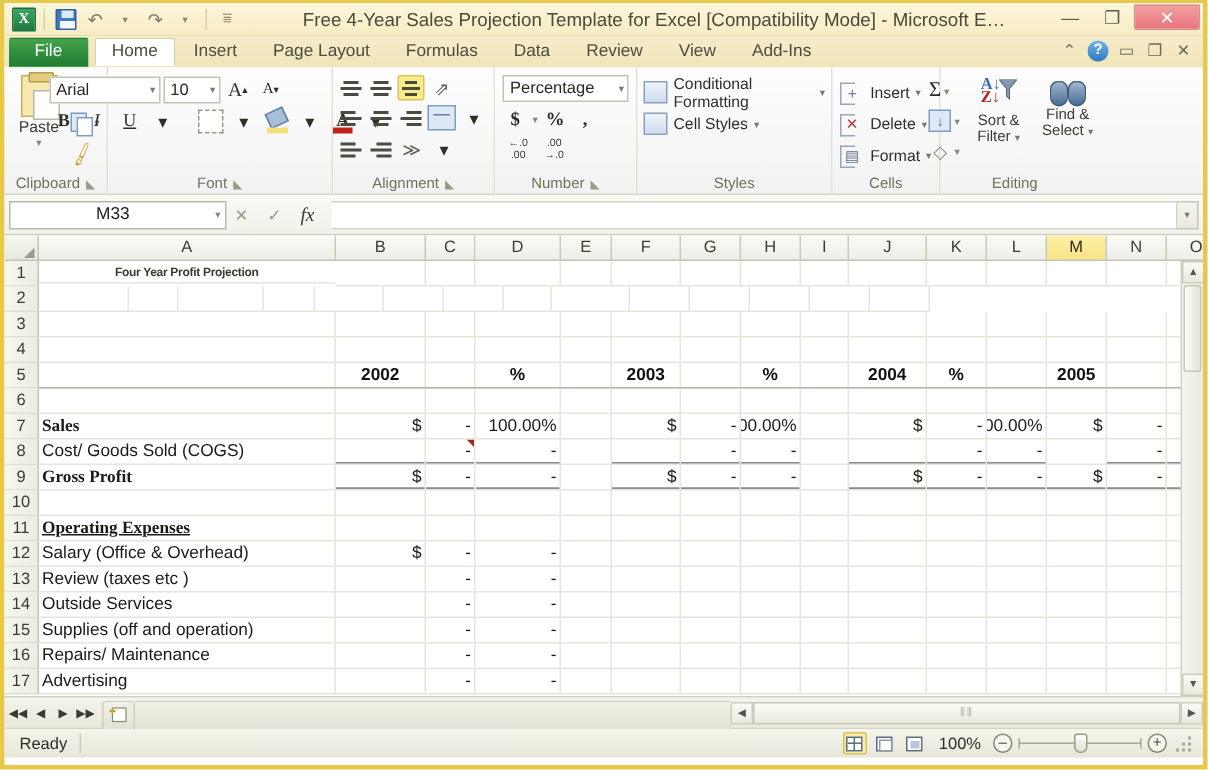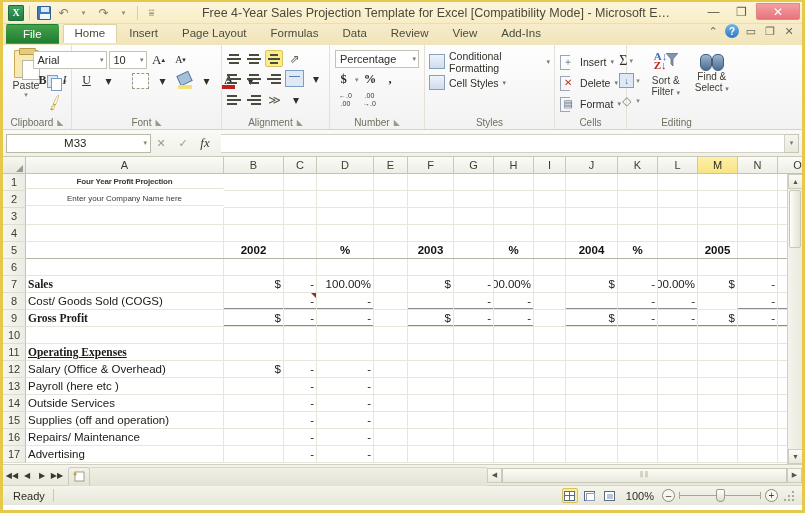--- a/index.html
+++ b/index.html
@@ -55,21 +55,21 @@
   }
   .wincontrols { position:absolute; right:2px; top:1px; display:flex; gap:1px; align-items:center; }
   .wb {
     width:27px;height:17px;display:flex;align-items:center;justify-content:center;
     font-size:12px;color:#5c5c4e;border:1px solid transparent;
   }
   .wb.close { width:44px; background:linear-gradient(#f3a0a3,#e8737a); color:#fff; border:1px solid #d9888c; border-radius:0 0 2px 2px; }
 
   
   .tabstrip {
-    height:21px; display:flex; align-items:flex-start;
+    height:21px; display:flex; align-items:center;
     background:linear-gradient(#f6eccb,#f1e4b9);
     padding-left:3px; position:relative;
   }
   .tab {
     padding:2px 11px 3px; font-size:11.5px; color:#4c4c3e; height:19px;
     display:flex;align-items:center; border:1px solid transparent;
   }
   .tab.file {
     background:linear-gradient(#46a24a,#1f7d33); color:#fff; font-weight:normal;
     border-radius:2px 2px 0 0; padding:2px 16px 3px; margin-right:4px; height:20px;
@@ -675,21 +675,20 @@
             <div class="gc r" style="width: 40px;"></div>
             <div class="gc r" style="width: 32px;"></div>
             <div class="gc r" style="width: 52px;"></div>
             <div class="gc r" style="width: 40px;"></div>
             <div class="gc r" style="width: 40px;"></div>
             <div class="gc r" style="width: 40px;"></div>
             <div class="gc r" style="width: 40px;"></div>
             <div class="gc r" style="width: 40px;"></div>
           </div>
           <div class="grow">
-            <div class="gc sub-cell nb" style="width: auto; min-width: 198px; overflow: visible;">Enter your Company Name here</div>
             <div class="gc r" style="width: 60px;"></div>
             <div class="gc r" style="width: 33px;"></div>
             <div class="gc r" style="width: 57px;"></div>
             <div class="gc r" style="width: 34px;"></div>
             <div class="gc r" style="width: 46px;"></div>
             <div class="gc r" style="width: 40px;"></div>
             <div class="gc r" style="width: 40px;"></div>
             <div class="gc r" style="width: 32px;"></div>
             <div class="gc r" style="width: 52px;"></div>
             <div class="gc r" style="width: 40px;"></div>
@@ -863,21 +862,21 @@
             <div class="gc r" style="width: 40px;"></div>
             <div class="gc r" style="width: 32px;"></div>
             <div class="gc r" style="width: 52px;"></div>
             <div class="gc r" style="width: 40px;"></div>
             <div class="gc r" style="width: 40px;"></div>
             <div class="gc r" style="width: 40px;"></div>
             <div class="gc r" style="width: 40px;"></div>
             <div class="gc r" style="width: 40px;"></div>
           </div>
           <div class="grow">
-            <div class="gc" style="width: 198px;">Payroll (here etc )</div>
+            <div class="gc" style="width: 198px;">Review (taxes etc )</div>
             <div class="gc r" style="width: 60px;"></div>
             <div class="gc r" style="width: 33px;">-</div>
             <div class="gc r" style="width: 57px;">-</div>
             <div class="gc r" style="width: 34px;"></div>
             <div class="gc r" style="width: 46px;"></div>
             <div class="gc r" style="width: 40px;"></div>
             <div class="gc r" style="width: 40px;"></div>
             <div class="gc r" style="width: 32px;"></div>
             <div class="gc r" style="width: 52px;"></div>
             <div class="gc r" style="width: 40px;"></div>

